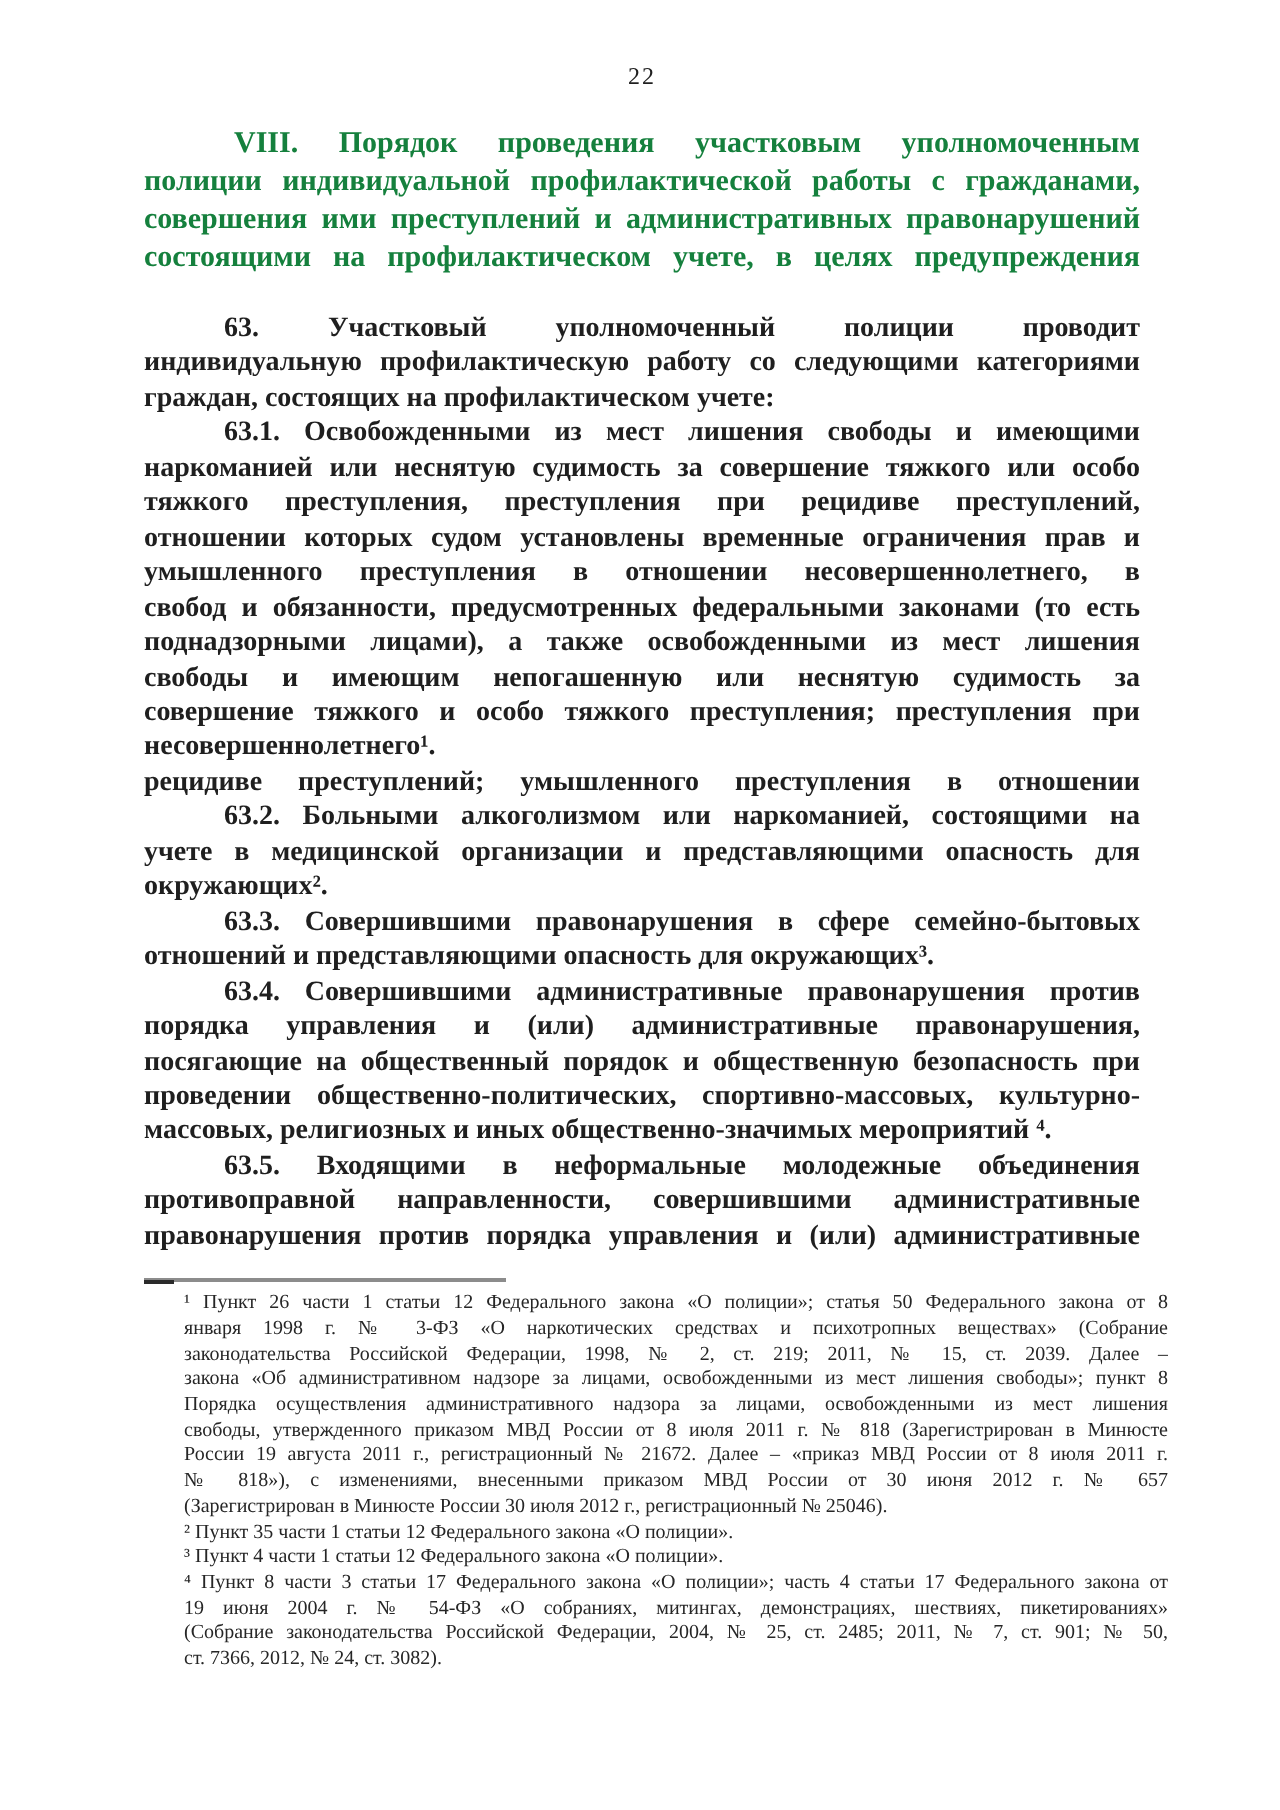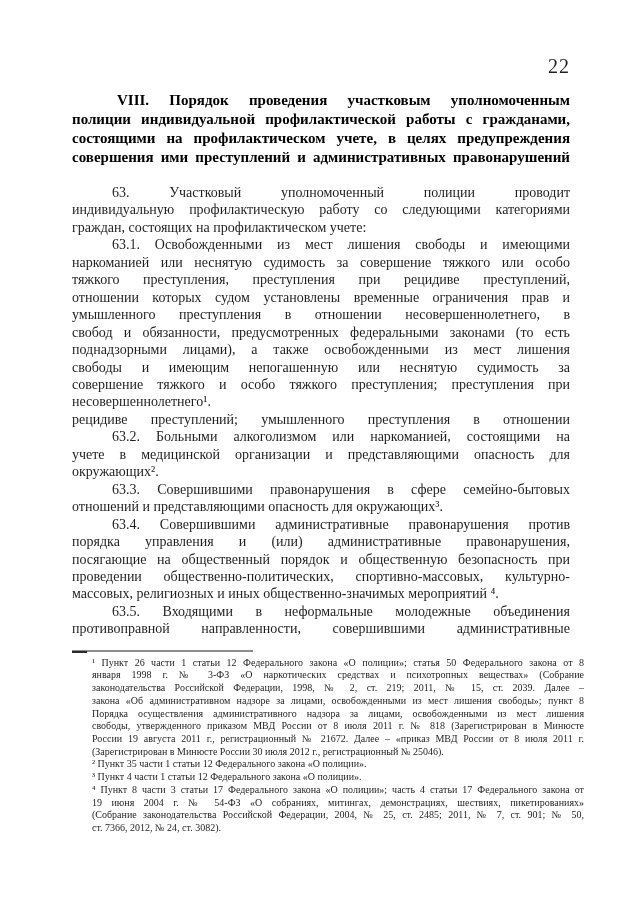--- a/index.html
+++ b/index.html
@@ -12,39 +12,39 @@
     width: 640px;
     height: 905px;
     box-sizing: border-box;
     background: #ffffff;
     padding: 30px 70px 0 72px;
     font-family: "Liberation Serif", "DejaVu Serif", serif;
     color: #1f1f1f;
     overflow: hidden;
   }
   .pagenum {
-    text-align: right;
-    font-size: 20px;
+    text-align: center;
+    font-size: 12px;
     line-height: 16px;
     height: 16px;
     letter-spacing: 1px;
-    margin-top: 28px;
   }
   .doc-title {
     margin-top: 17px;
     font-size: 15px;
     font-weight: bold;
     line-height: 19px;
-    color: #000000;
+    color: #15803d;
     font-family: Liberation Serif, serif;
   }
   .body-text {
     margin-top: 17px;
     font-size: 14px;
     line-height: 17.45px;
+    font-weight: bold;
   }
   .line {
     text-align: justify;
     text-align-last: justify;
     white-space: normal;
     overflow: hidden;
   }
   .line.last { text-align-last: left; }
   .doc-title .line.indent { text-indent: 45px; }
   .body-text .line.indent { text-indent: 40px; }
@@ -76,22 +76,22 @@
   }
 </style>
 </head>
 <body>
 
 <div class="page">
   <div class="pagenum">22</div>
   <div class="doc-title" id="doc-title">
       <div class="line indent">VIII. Порядок проведения участковым уполномоченным</div>
       <div class="line">полиции индивидуальной профилактической работы с гражданами,</div>
+      <div class="line">совершения ими преступлений и административных правонарушений</div>
       <div class="line">состоящими на профилактическом учете, в целях предупреждения</div>
-      <div class="line">совершения ими преступлений и административных правонарушений</div>
     </div>
   <div class="body-text" id="body-text">
       <div>
         <div class="line indent">63. Участковый уполномоченный полиции проводит</div>
         <div class="line">индивидуальную профилактическую работу со следующими категориями</div>
         <div class="line last">граждан, состоящих на профилактическом учете:</div>
       </div>
       <div>
         <div class="line indent">63.1. Освобожденными из мест лишения свободы и имеющими</div>
         <div class="line">наркоманией или неснятую судимость за совершение тяжкого или особо</div>
@@ -117,35 +117,37 @@
       <div>
         <div class="line indent">63.4. Совершившими административные правонарушения против</div>
         <div class="line">порядка управления и (или) административные правонарушения,</div>
         <div class="line">посягающие на общественный порядок и общественную безопасность при</div>
         <div class="line">проведении общественно-политических, спортивно-массовых, культурно-</div>
         <div class="line last">массовых, религиозных и иных общественно-значимых мероприятий ⁴.</div>
       </div>
       <div>
         <div class="line indent">63.5. Входящими в неформальные молодежные объединения</div>
         <div class="line">противоправной направленности, совершившими административные</div>
+        <div class="line">правонарушения против порядка управления и (или) административные</div>
       </div>
     </div>
   <div class="fnsep">
     <div class="sep-long"></div>
     <div class="sep-dark"></div>
   </div>
   <div class="footnotes" id="footnotes">
       <div>
         <div class="line">¹ Пункт 26 части 1 статьи 12 Федерального закона «О полиции»; статья 50 Федерального закона от 8</div>
         <div class="line">января 1998 г. № 3-ФЗ «О наркотических средствах и психотропных веществах» (Собрание</div>
         <div class="line">законодательства Российской Федерации, 1998, № 2, ст. 219; 2011, № 15, ст. 2039. Далее –</div>
         <div class="line">закона «Об административном надзоре за лицами, освобожденными из мест лишения свободы»; пункт 8</div>
         <div class="line">Порядка осуществления административного надзора за лицами, освобожденными из мест лишения</div>
         <div class="line">свободы, утвержденного приказом МВД России от 8 июля 2011 г. № 818 (Зарегистрирован в Минюсте</div>
         <div class="line">России 19 августа 2011 г., регистрационный № 21672. Далее – «приказ МВД России от 8 июля 2011 г.</div>
+        <div class="line">№ 818»), с изменениями, внесенными приказом МВД России от 30 июня 2012 г. № 657</div>
         <div class="line last">(Зарегистрирован в Минюсте России 30 июля 2012 г., регистрационный № 25046).</div>
       </div>
       <div>
         <div class="line last">² Пункт 35 части 1 статьи 12 Федерального закона «О полиции».</div>
       </div>
       <div>
         <div class="line last">³ Пункт 4 части 1 статьи 12 Федерального закона «О полиции».</div>
       </div>
       <div>
         <div class="line">⁴ Пункт 8 части 3 статьи 17 Федерального закона «О полиции»; часть 4 статьи 17 Федерального закона от</div>

